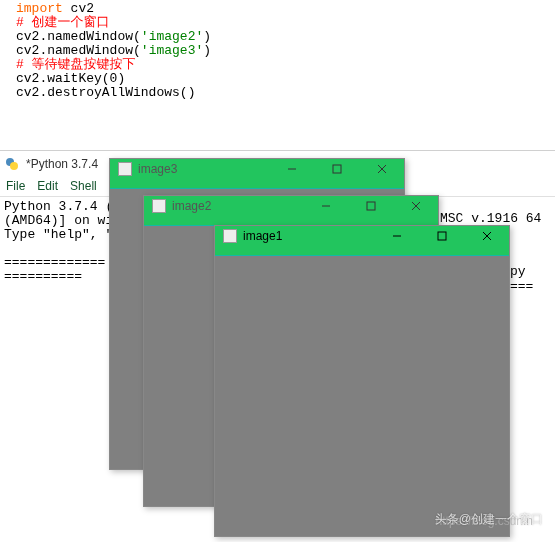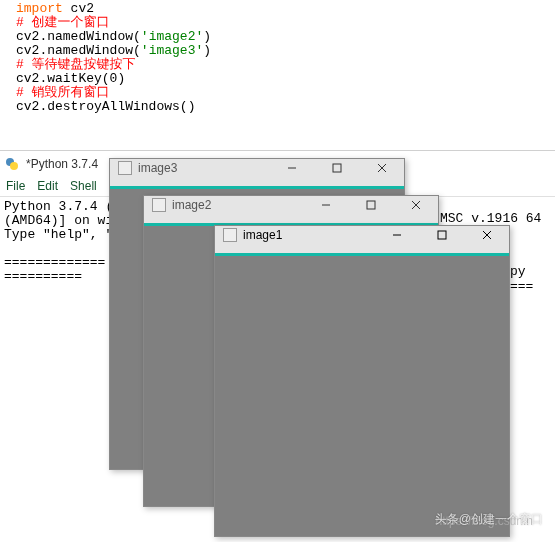--- a/index.html
+++ b/index.html
@@ -65,23 +65,23 @@
       position: absolute;
       background: #fff;
       border: 1px solid #888;
       box-shadow: 2px 2px 6px rgba(0,0,0,0.25);
     }
     .win-titlebar {
       display: flex;
       align-items: center;
       justify-content: space-between;
       height: 30px;
-      background: #e5e5e5;
+      background: #22c55e;
       padding: 0 0 9px 8px;
-      border-bottom: 3px solid #14b8a6;
+      border-bottom: 1px solid #14b8a6;
     }
     .win-left {
       display: flex;
       align-items: center;
       gap: 6px;
     }
     .win-icon {
       width: 14px;
       height: 14px;
       border: 1px solid #999;
@@ -130,21 +130,20 @@
 
 <div class="code-area">
   <div class="code-line"><span class="kw-import">import</span><span class="kw-module"> cv2</span></div>
   <div class="code-line"></div>
   <div class="code-line comment"># 创建一个窗口</div>
   <div class="code-line"><span>cv2.namedWindow(</span><span class="str">'image2'</span><span>)</span></div>
   <div class="code-line"><span>cv2.namedWindow(</span><span class="str">'image3'</span><span>)</span></div>
   <div class="code-line comment"># 等待键盘按键按下</div>
   <div class="code-line">cv2.waitKey(0)</div>
   <div class="code-line"></div>
-  <div class="code-line comment"># 销毁所有窗口</div>
   <div class="code-line">cv2.destroyAllWindows()</div>
 </div>
 
 <div class="shell-titlebar">
   <span class="shell-icon">
     <svg viewBox="0 0 16 16">
         <circle cx="6" cy="6" r="4" fill="#4b8bbe"></circle>
         <circle cx="10" cy="10" r="4" fill="#ffd43b"></circle>
       </svg>
   </span>

